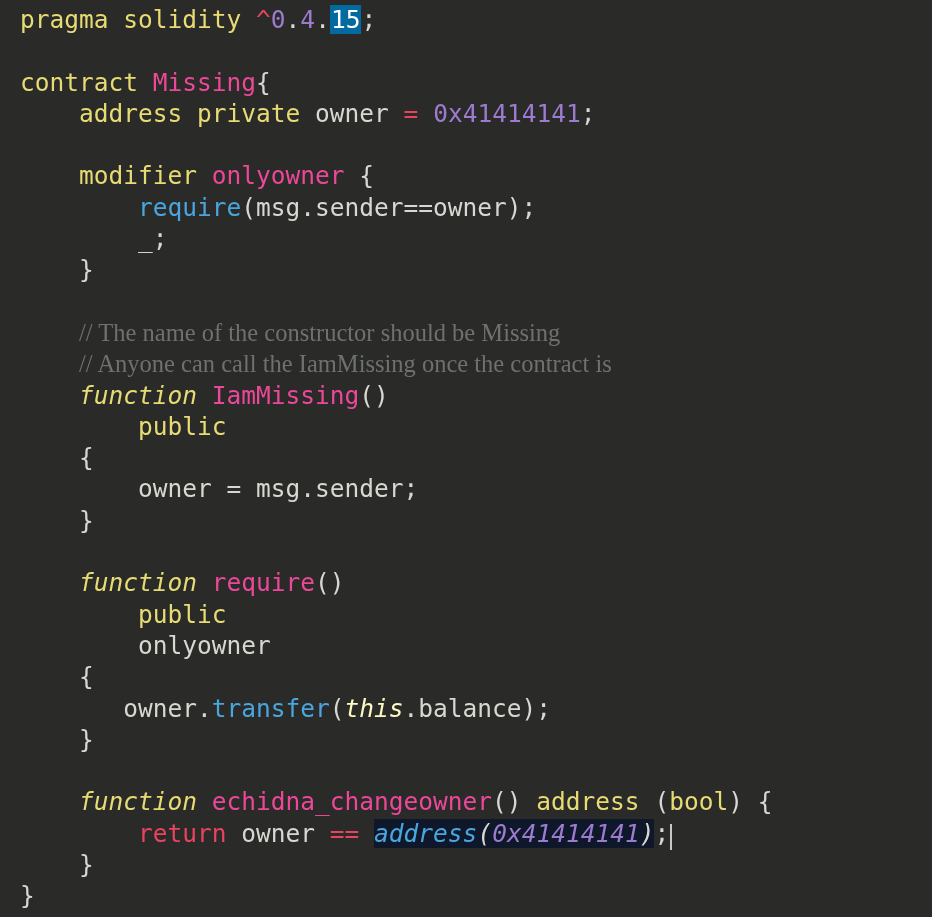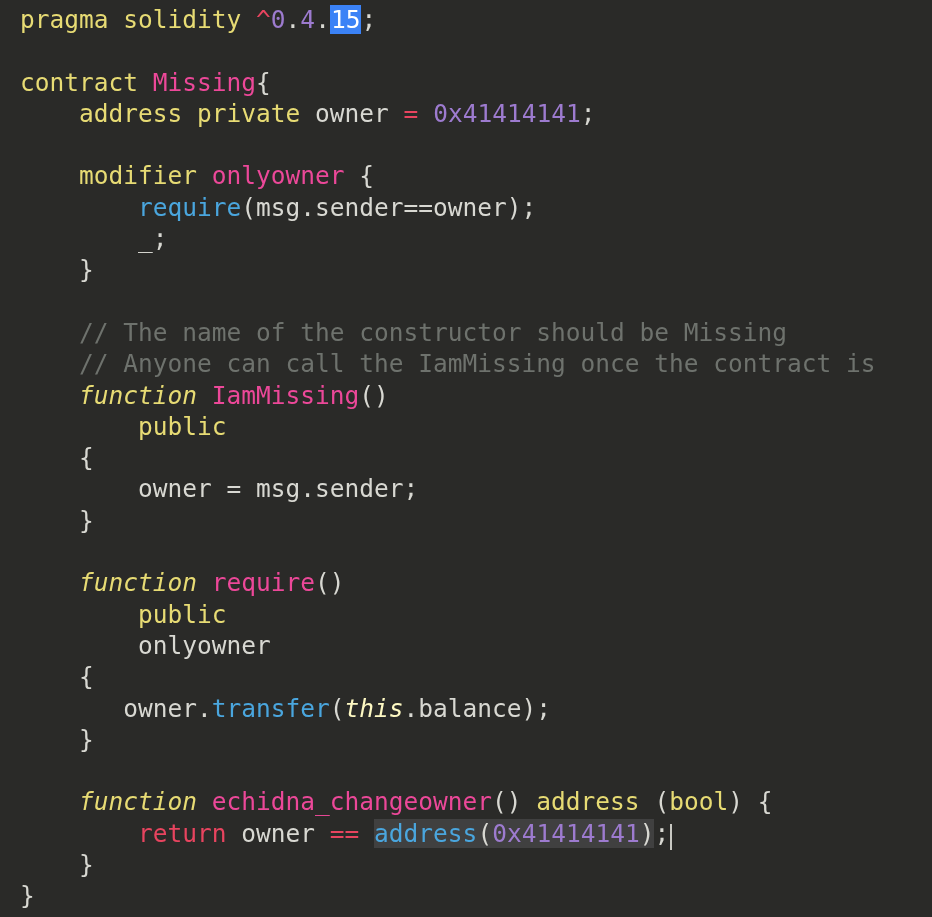--- a/index.html
+++ b/index.html
@@ -18,24 +18,24 @@
     line-height: 31.3px;
     color: #d8d8d2;
     white-space: pre;
   }
   .tk-keyword  { color: #e7db74; }
   .tk-keyword-it { color: #e7db74; font-style: italic; margin-top: 40px; }
   .tk-func     { color: #ec4899; }
   .tk-call     { color: #4aa6de; }
   .tk-num      { color: #9d7bcf; }
   .tk-return   { color: #e8445f; }
-  .tk-comment  { color: #6e726d; }
+  .tk-comment  { color: #6e726d; font-family: Liberation Serif, serif; }
   .tk-this     { color: #fef9c3; font-style: italic; }
-  .hl-num      { background: #3b82f6; color: #ffffff; padding: 0 1px; }
-  .sel         { background: #404040; }
+  .hl-num      { background: #0369a1; color: #ffffff; padding: 0 1px; }
+  .sel         { background: #0f172a; font-style: italic; }
   .cursor {
     display: inline-block;
     vertical-align: baseline;
     position: relative;
   }
   .cursor::after {
     content: "";
     position: absolute;
     left: 1px;
     top: -18px;

